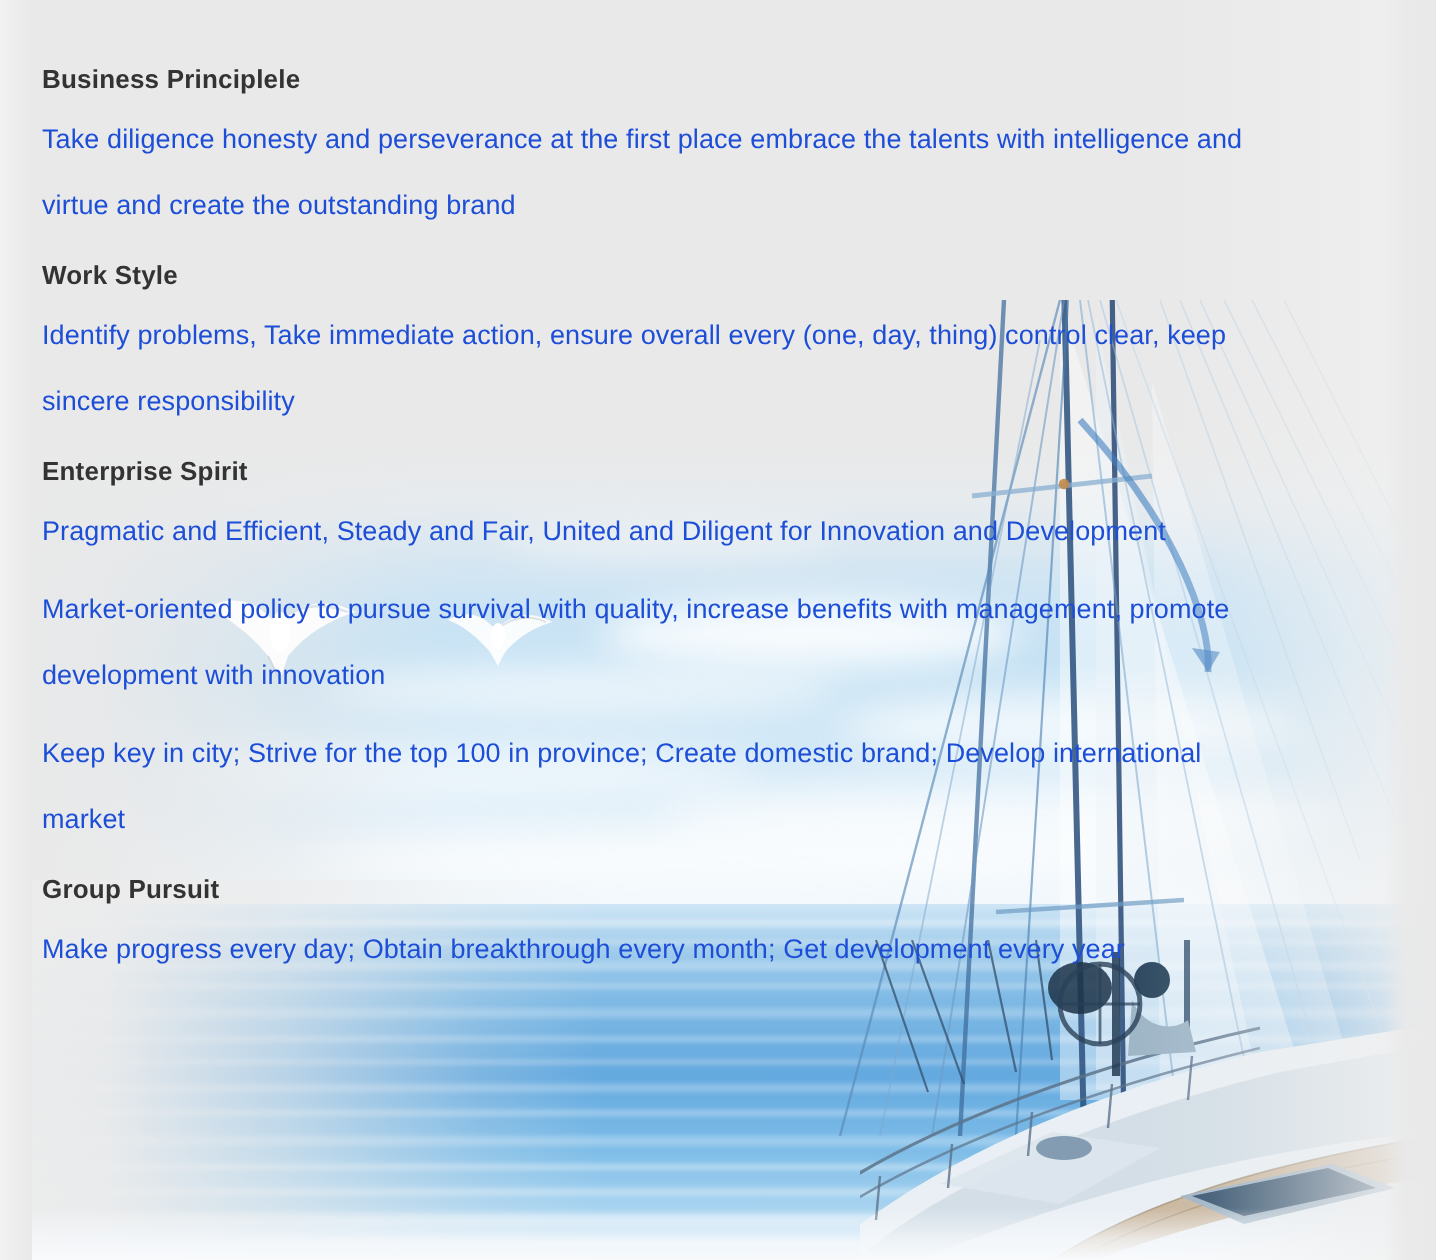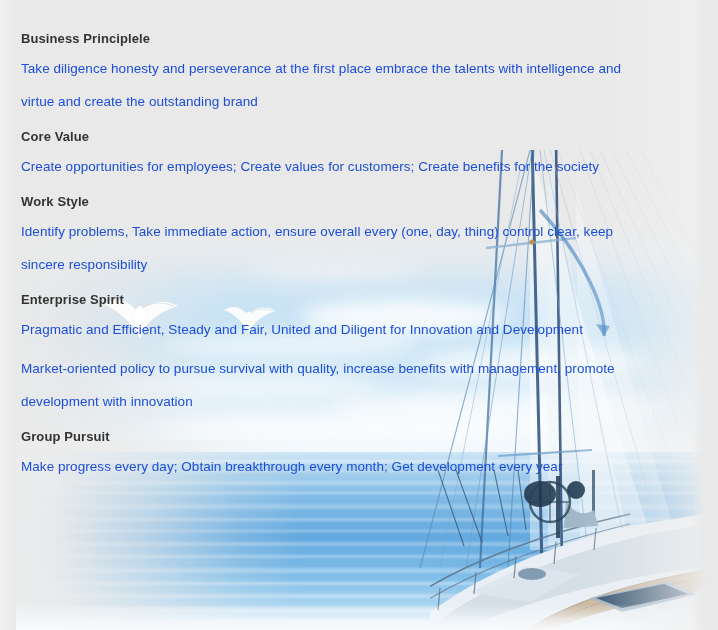--- a/index.html
+++ b/index.html
@@ -162,24 +162,24 @@
 
   
   .gull {
     position: absolute;
     z-index: 2;
   }
 
   
   .content {
     position: absolute;
-    left: 0; top: 0;
+    left: 0; top: 16px;
     width: 641px;
     z-index: 4;
-    padding: 26px 18px 0 21px;
+    padding: 11px 18px 0 21px;
     box-sizing: border-box;
   }
   .heading {
     font-size: 13px;
     font-weight: bold;
     color: #333333;
     margin: 0;
     padding: 0;
     line-height: 26px;
     letter-spacing: 0.1px;
@@ -342,40 +342,37 @@
   <div class="edge-left"></div>
   <div class="edge-right"></div>
 
   <div class="content">
 
     <div class="block">
       <div class="heading">Business Principlele</div>
       <div class="body-text">Take diligence honesty and perseverance at the first place embrace the talents with intelligence and virtue and create the outstanding brand</div>
     </div>
 
-    <div class="block">
-      <div class="heading">Core Value</div>
-      <div class="body-text">Create opportunities for employees; Create values for customers; Create benefits for the society</div>
-    </div>
 
     <div class="block">
       <div class="heading">Work Style</div>
       <div class="body-text">Identify problems, Take immediate action, ensure overall every (one, day, thing) control clear, keep sincere responsibility</div>
     </div>
 
     <div class="block">
       <div class="heading">Enterprise Spirit</div>
       <div class="body-text">Pragmatic and Efficient, Steady and Fair, United and Diligent for Innovation and Development</div>
     </div>
 
     <div class="block">
       <div class="body-text">Market-oriented policy to pursue survival with quality, increase benefits with management, promote development with innovation</div>
     </div>
 
     <div class="block">
+      <div class="body-text">Keep key in city; Strive for the top 100 in province; Create domestic brand; Develop international market</div>
     </div>
 
     <div class="block">
       <div class="heading">Group Pursuit</div>
       <div class="body-text">Make progress every day; Obtain breakthrough every month; Get development every year</div>
     </div>
 
   </div>
 </div>
 

